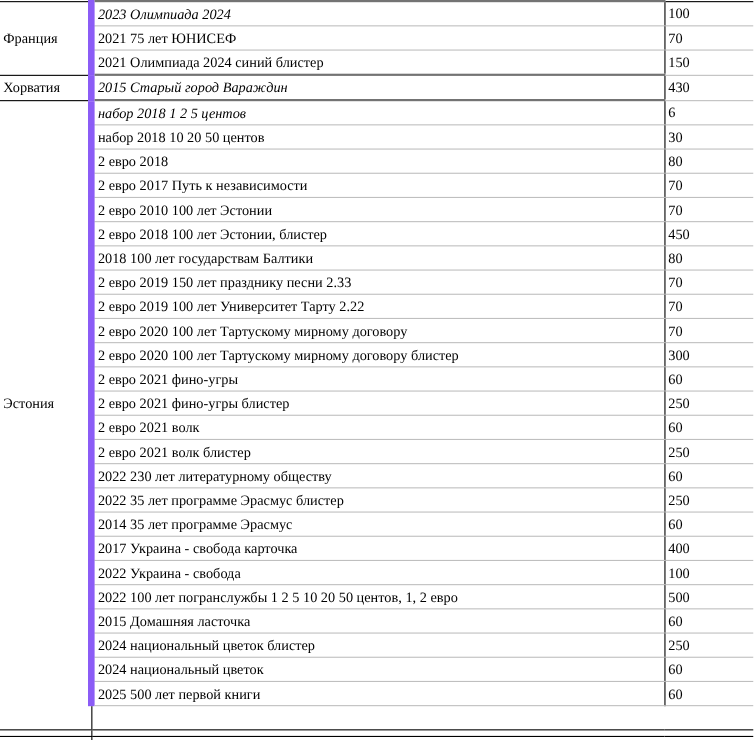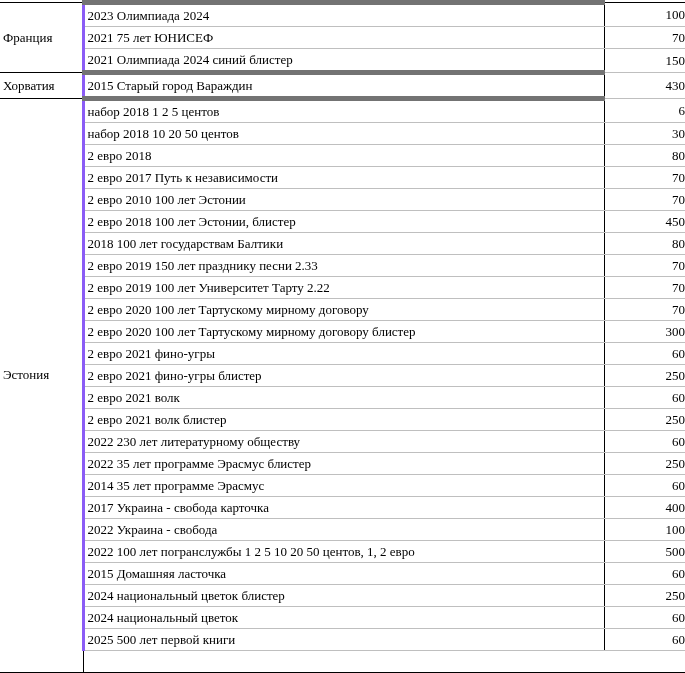--- a/index.html
+++ b/index.html
@@ -28,37 +28,37 @@
     overflow: hidden;
     font-size: 13px;
     line-height: 14px;
   }
   col.c-country { width: 83px; }
   col.c-desc { width: 521px; }
   col.c-price { width: 81px; }
 
   
   td.country {
-    border-right: 3px solid #8b5cf6;
+    border-right: 6px solid #8b5cf6;
   }
   td.desc {
     border-right: 1px solid #000000;
     border-bottom: 1px solid #bfbfbf;
   }
   td.price {
-    text-align: right;
+    text-align: left;
     padding-right: 4px;
     border-bottom: 1px solid #bfbfbf;
   }
   tr.group-start td.country,
   tr.group-start td.desc,
   tr.group-start td.price {
     border-top: 1px solid #000000;
   }
-  tr.group-start td.desc { border-top: 5px solid #737373; }
+  tr.group-start td.desc { border-top: 2px solid #737373; font-style: italic; }
   td.country.groupline {
     border-bottom: none;
   }
   tr.blank td {
     border-right: none;
     border-bottom: none;
     height: 21px;
   }
   tr.blank td.country { border-right: 1px solid #000000; }
   tr.sep td {

